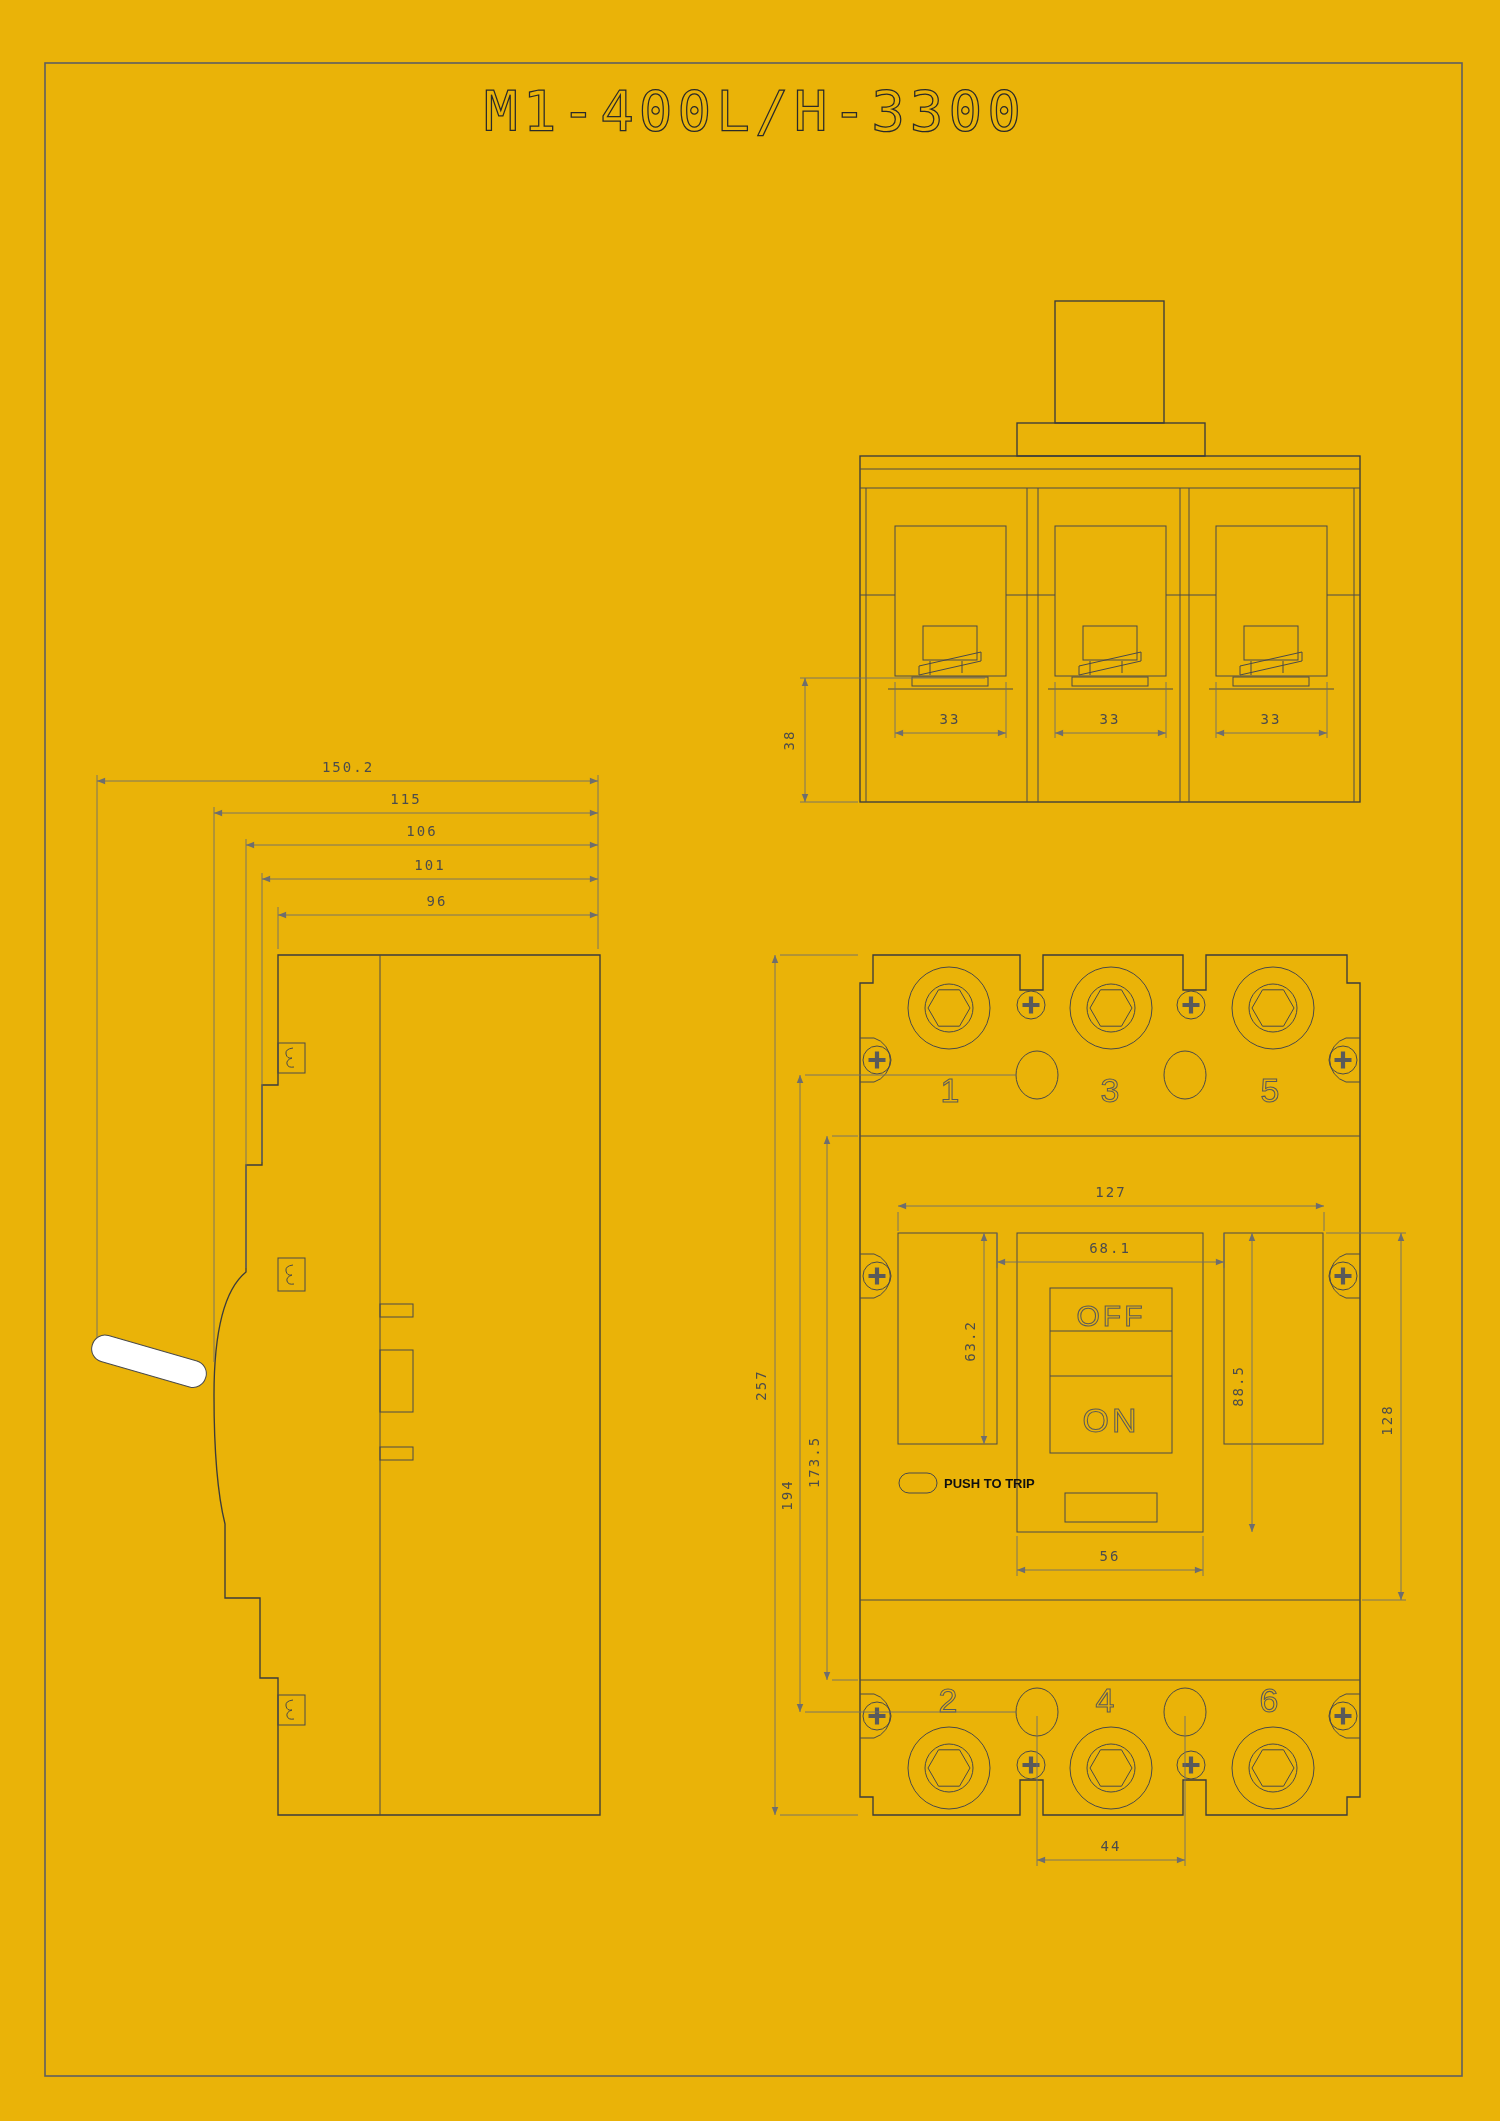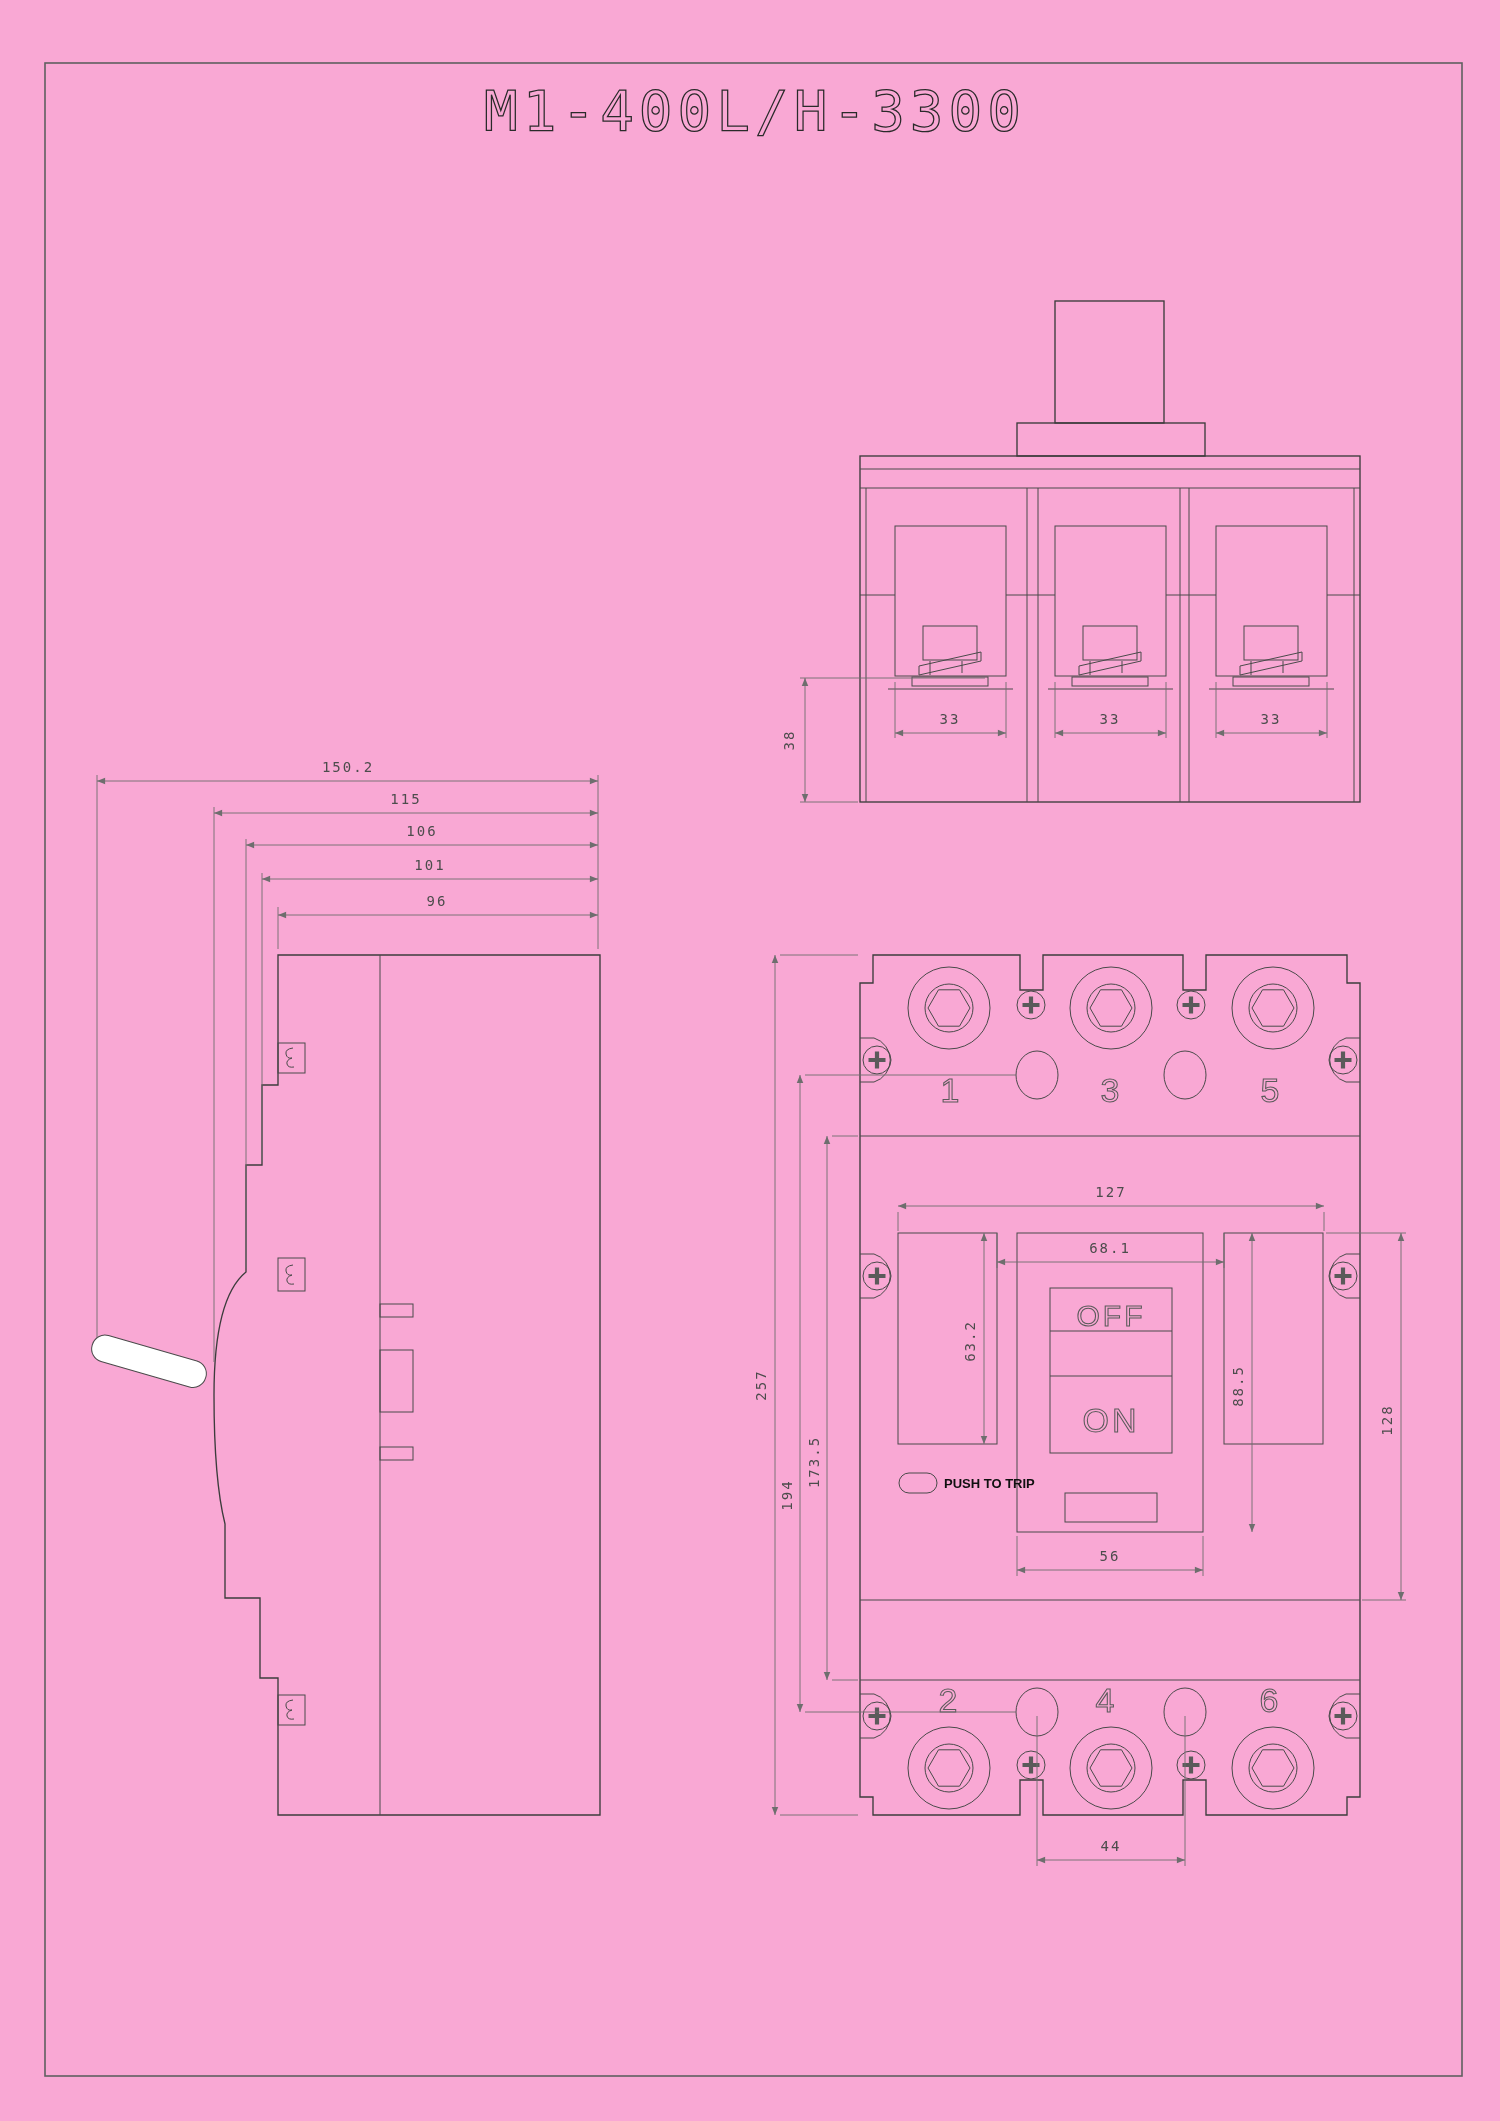--- a/index.html
+++ b/index.html
@@ -1,16 +1,16 @@
 <!DOCTYPE html>
 <html><head>
 <meta charset="utf-8">
 <style>
   html,body{margin:0;padding:0;background:#fff;}
-  .page{width:1500px;height:2121px;position:relative;background:#f9a8d4;}
+  .page{width:1500px;height:2121px;position:relative;background:#eab308;}
   svg{display:block}
   .s1{stroke:#3c3c3c;stroke-width:1.35;fill:none}
   .s2{stroke:#4a4a4a;stroke-width:1;fill:none}
   .sw{stroke:#4a4a4a;stroke-width:1;fill:#fff}
   .dl{stroke:#6e6e6e;stroke-width:.9;fill:none}
   .cross{stroke:#5a5a5a;stroke-width:4.2;fill:none}
   text.dt{font-family:"DejaVu Sans Mono",monospace;font-size:14px;letter-spacing:2px;fill:#4c4c4c;text-anchor:middle}
   text.hollow{font-family:"Liberation Sans",sans-serif;fill:#fff;fill-opacity:0;stroke:#5a5a5a;stroke-width:1.05;text-anchor:middle;letter-spacing:2px}
   text.num{font-size:34px}
   text.off{font-size:30px;letter-spacing:3px}

